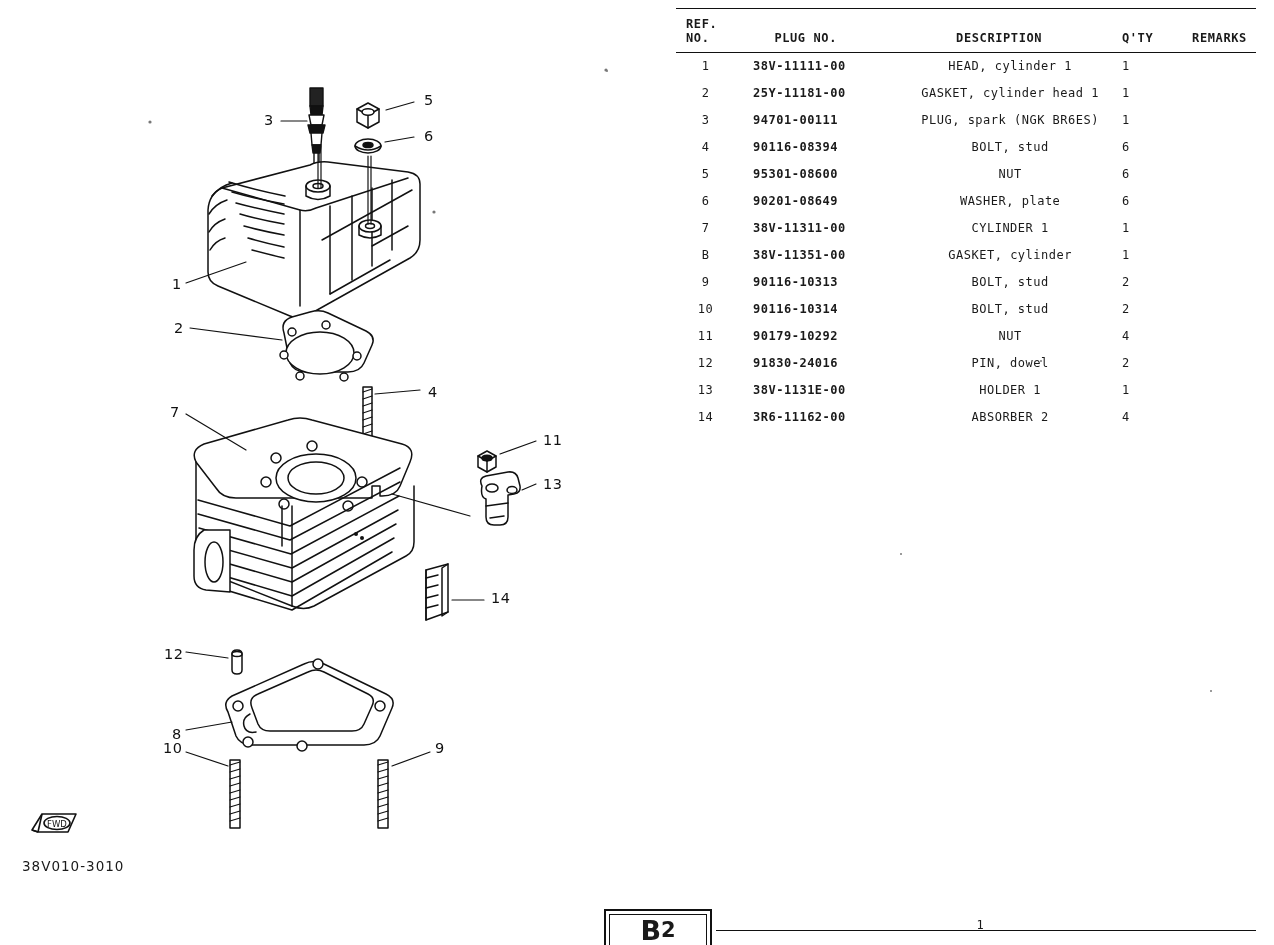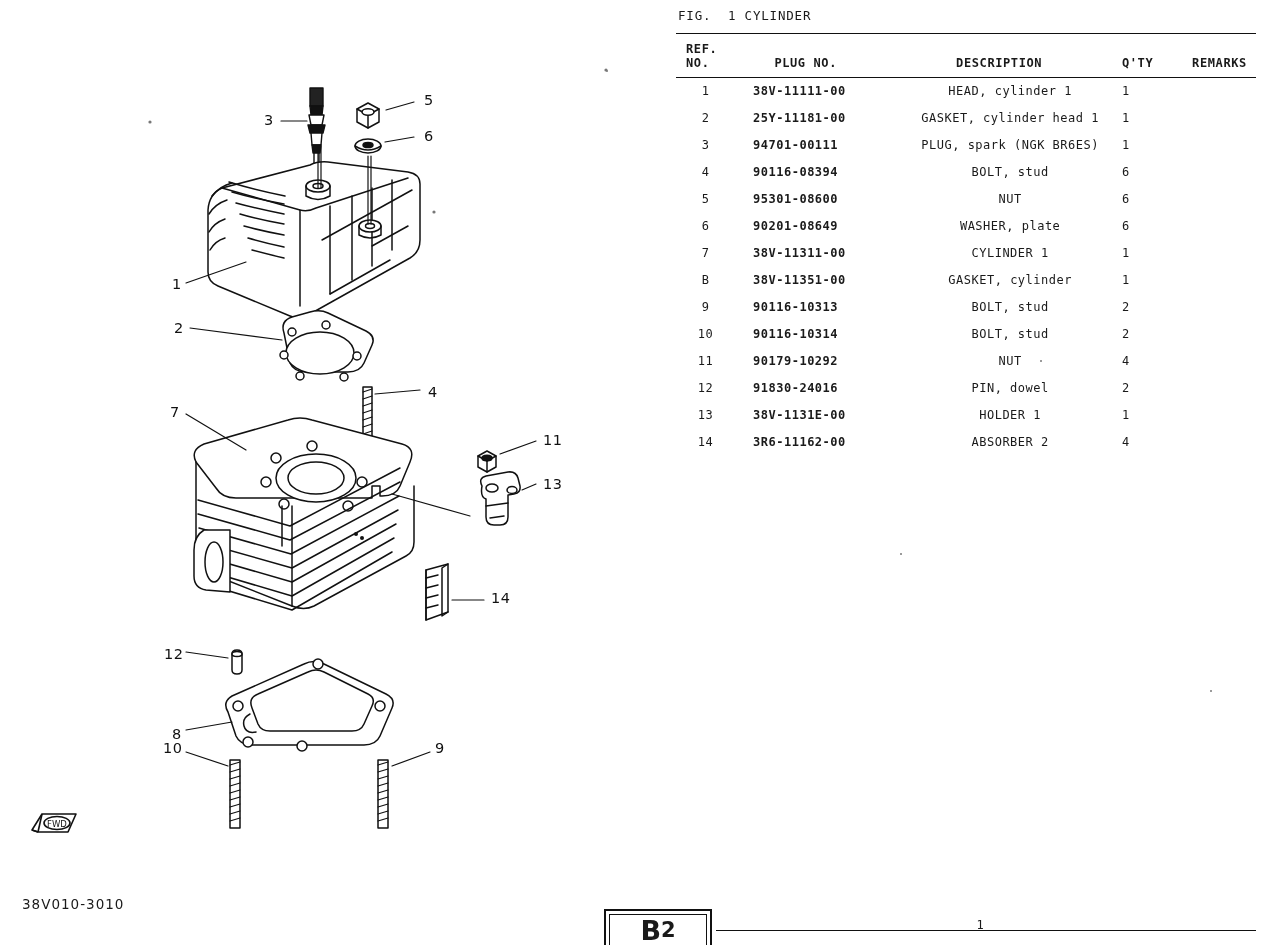--- a/index.html
+++ b/index.html
@@ -112,21 +112,21 @@
     top: 918px;
     width: 80px;
     text-align: center;
     font-size: 12px;
   }
 
   
   .code-label {
     position: absolute;
     left: 22px;
-    top: 896px;
+    top: 858px;
     font-family: "DejaVu Sans", sans-serif;
     font-size: 13.5px;
     letter-spacing: 1px;
   }
   .fwd-tag {
     position: absolute;
     left: 28px;
     top: 808px;
     width: 54px;
     height: 34px;
@@ -365,21 +365,20 @@
         <path d="M4 22 L10 24"></path>
         <ellipse cx="29" cy="15" rx="13" ry="6.5" fill="#fff"></ellipse>
       </g>
       <text x="29" y="18.5" text-anchor="middle" font-family="DejaVu Sans, sans-serif" font-size="8.5" fill="#111">FWD</text>
     </svg>
   </div>
 
   <div class="code-label">38V010-3010</div>
 
   <div class="table-wrap">
-    <div class="fig-title">FIG.  1 CYLINDER</div>
 
     <table class="parts">
       <thead>
         <tr>
           <th class="c-ref hdr-ref">
             <span>REF.</span>
             <span class="hdr2">NO.</span>
           </th>
           <th class="c-part">PLUG NO.</th>
           <th class="c-desc">DESCRIPTION</th>

